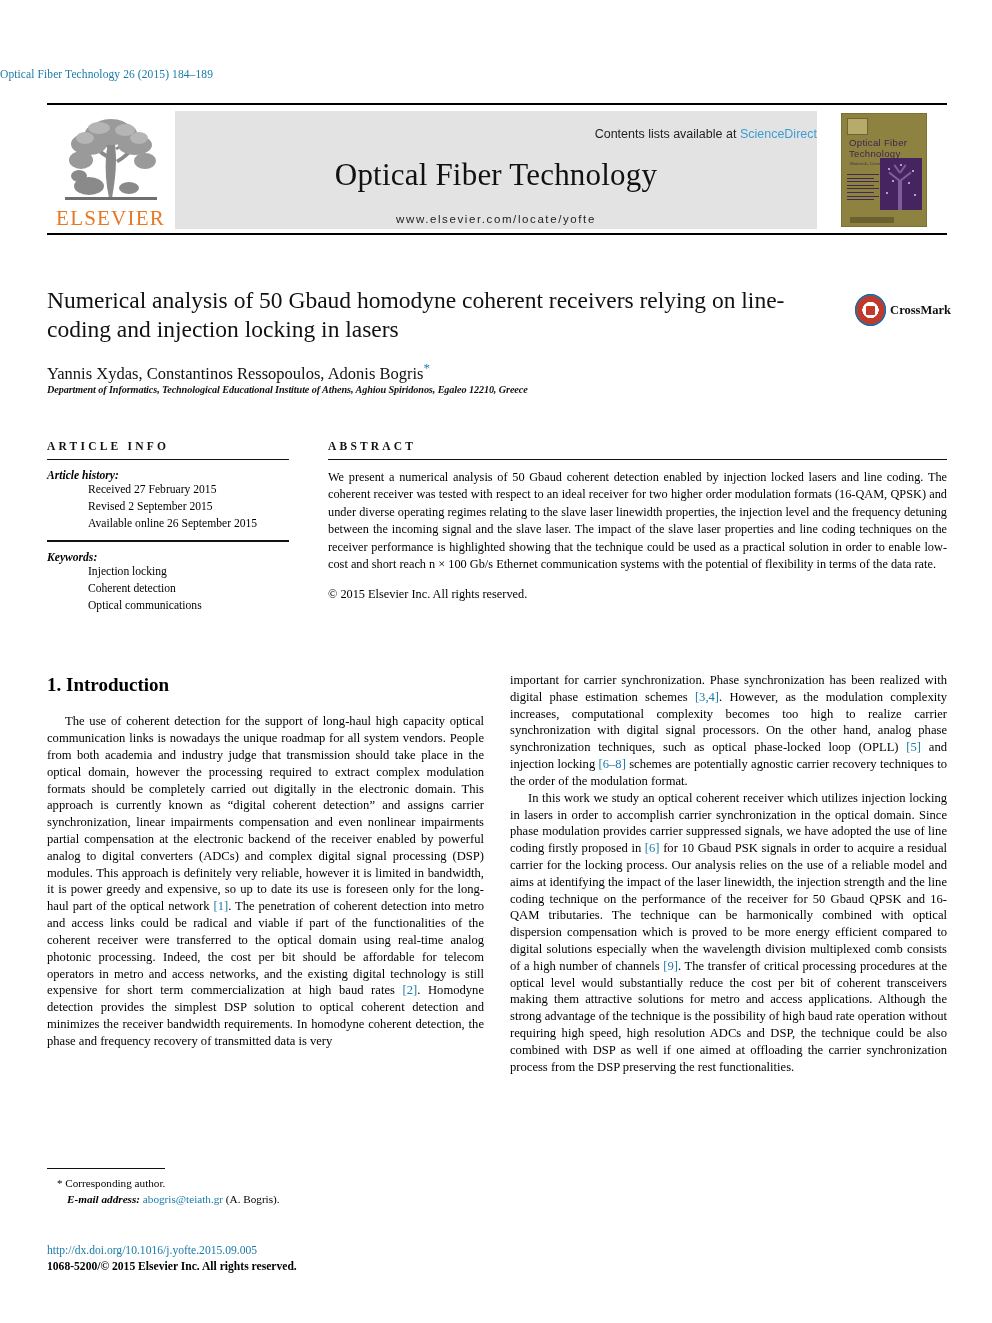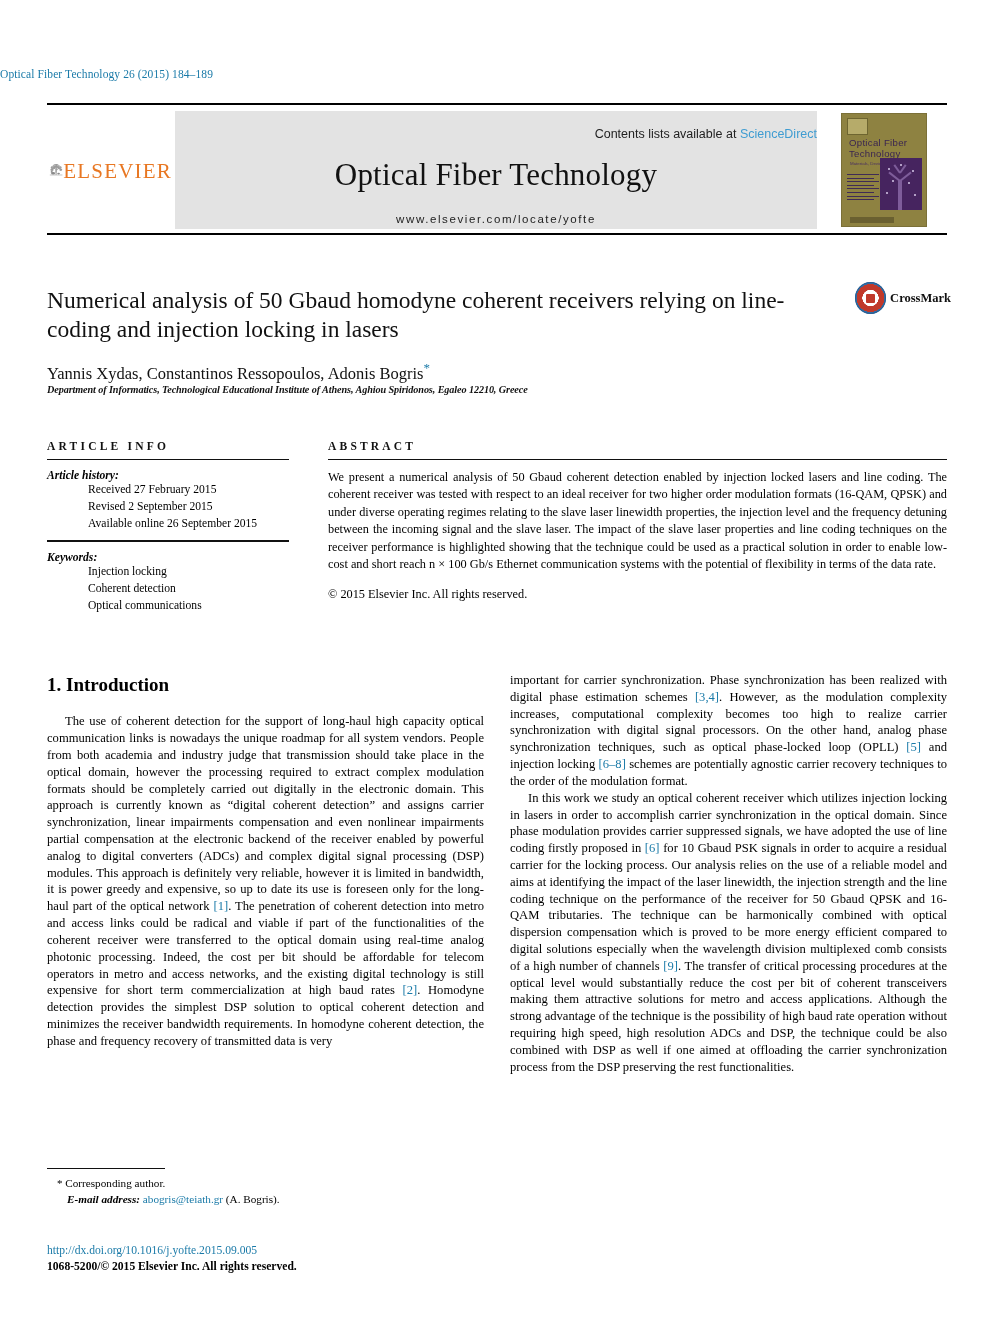--- a/index.html
+++ b/index.html
@@ -45,21 +45,21 @@
   }
   .masthead .rule-bottom {
     position: absolute; left: 0; top: 130px;
     width: 900px; height: 2px; background: #000;
   }
   .elsevier-logo {
     position: absolute;
     left: 2px; top: 8px;
     width: 123px; height: 118px;
     display: flex;
-    flex-direction: row;
+    flex-direction: column;
     align-items: center;
     justify-content: flex-end;
   }
   .tree-svg { width: 104px; height: 88px; display:block; }
   .elsevier-word {
     font-family: "Liberation Serif", serif;
     font-size: 21px;
     letter-spacing: 1.2px;
     color: #e87722;
     line-height: 1;
@@ -174,21 +174,21 @@
   .authors .star { color: #1a7aa8; font-size: 13px; vertical-align: super; }
   .affil {
     font-size: 10.2px;
     font-style: italic;
     font-weight: bold;
     color: #111;
     letter-spacing: -.1px;
   }
   .crossmark {
     position: absolute;
-    left: 855px; top: 276px;
+    left: 855px; top: 288px;
     width: 96px; height: 44px;
     display: flex; align-items: center; gap: 4px;
   }
   .cm-badge {
     width: 32px; height: 32px; border-radius: 50%;
     background: radial-gradient(circle at 50% 50%, #ffffff 0 36%, #c0392b 37% 62%, #2f6fa8 63% 100%);
     box-shadow: inset 0 0 0 1px #2b5f93;
     position: relative;
   }
   .cm-badge:after {

